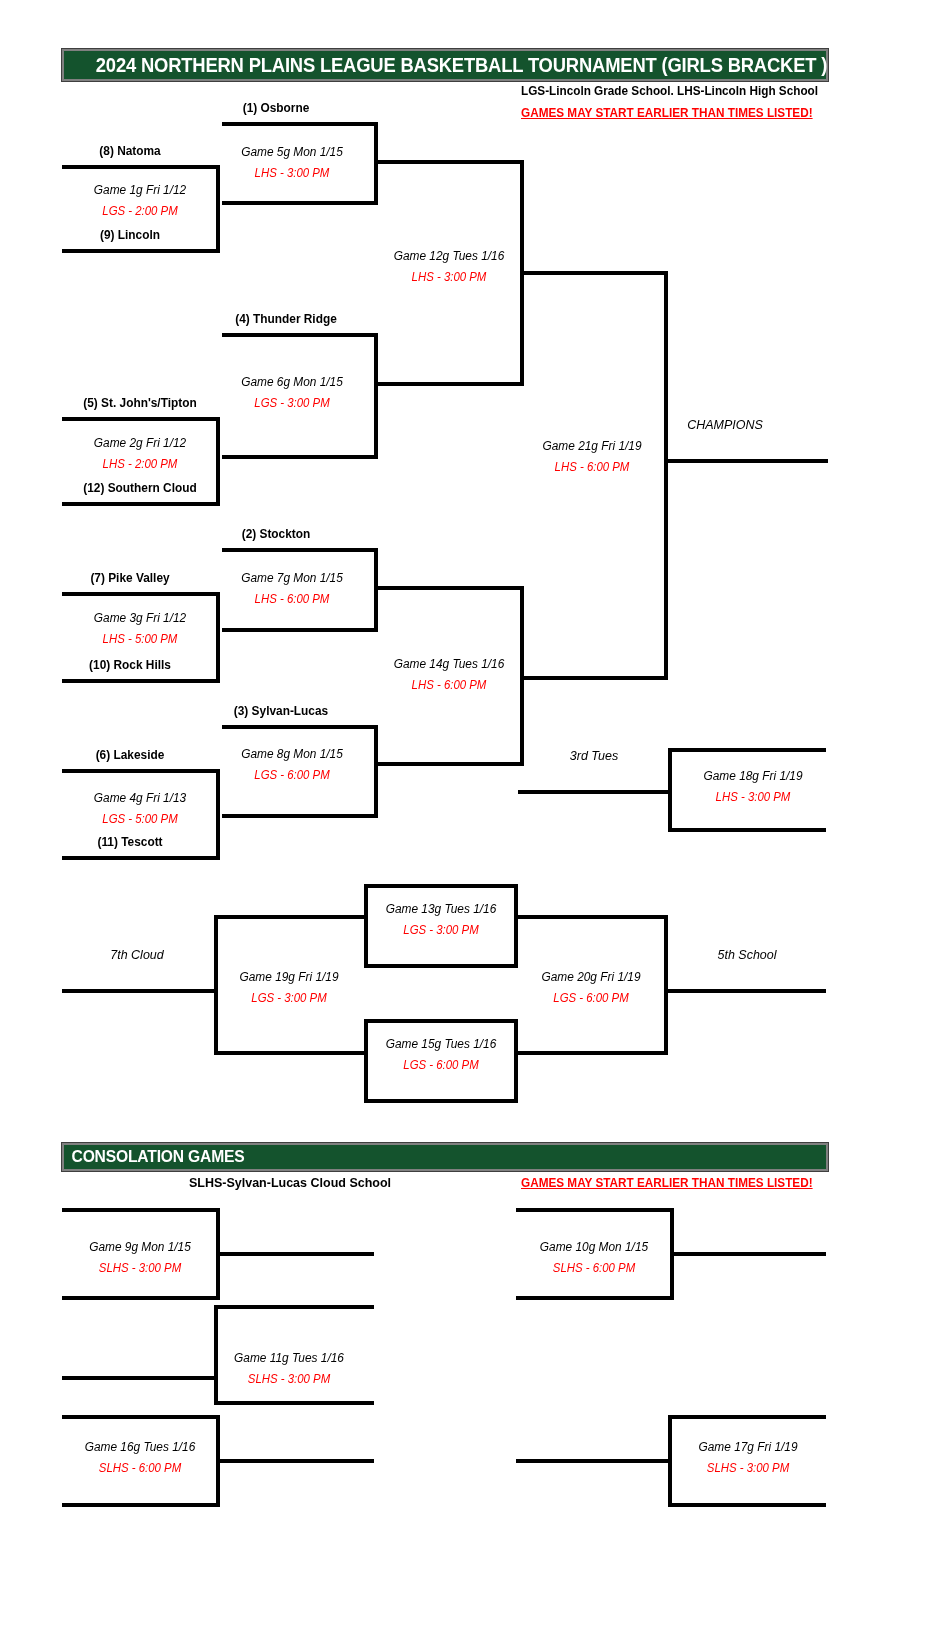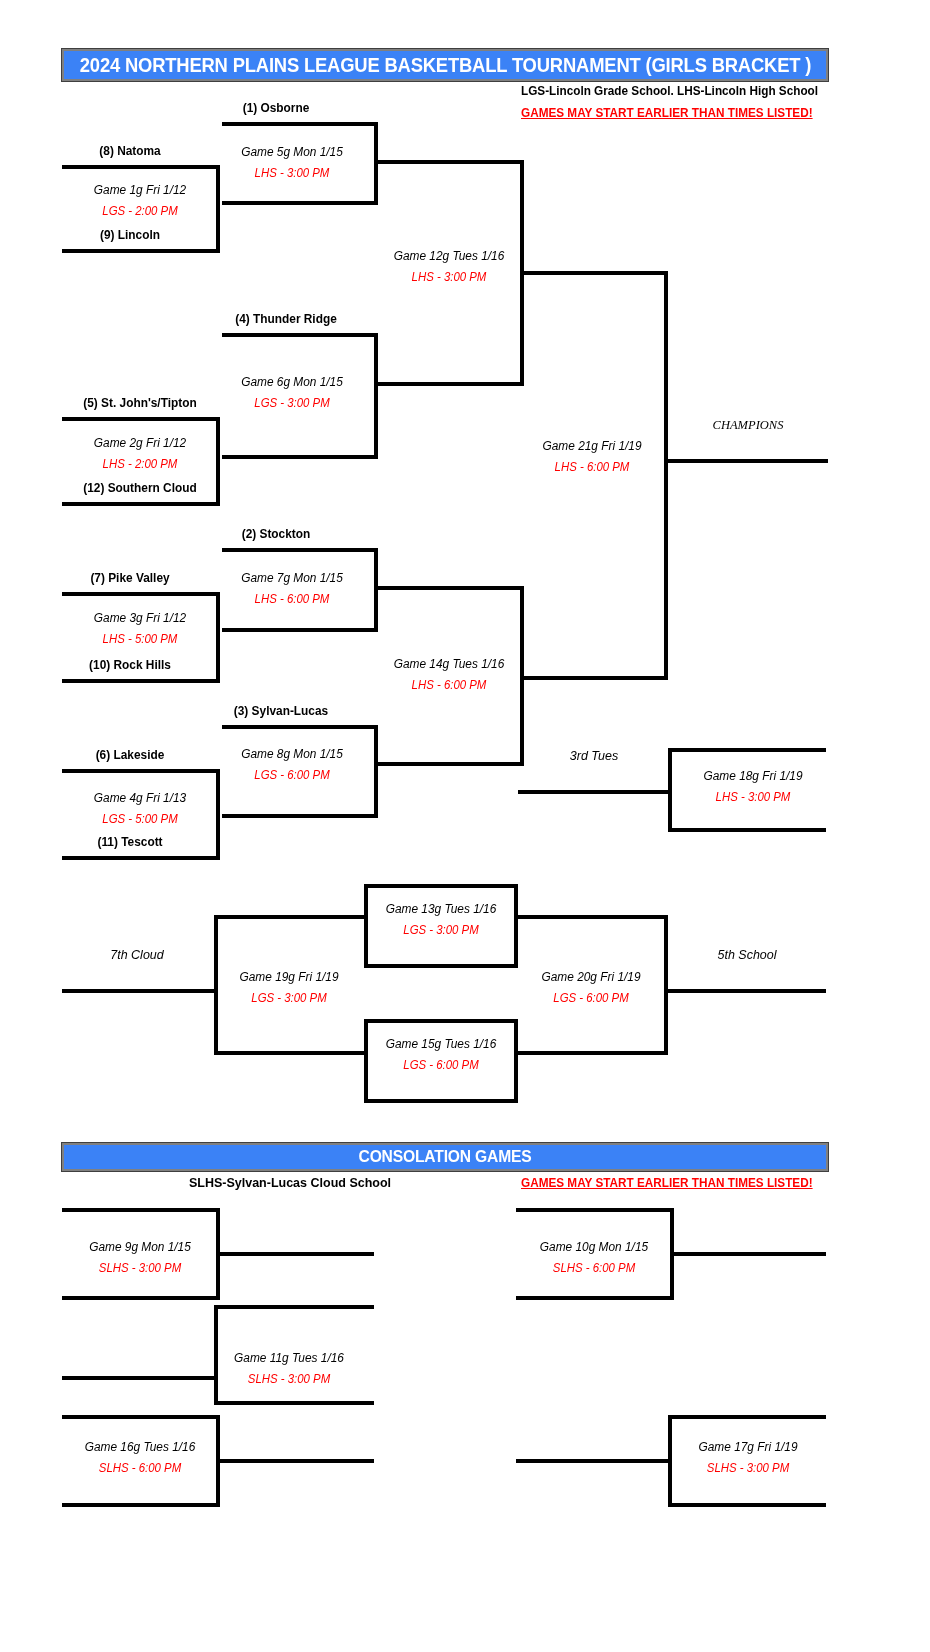--- a/index.html
+++ b/index.html
@@ -8,24 +8,24 @@
     background: #ffffff;
     font-family: "Liberation Sans", sans-serif;
     position: relative;
     overflow: hidden;
   }
   .page { position: relative; width: 930px; height: 1652px; }
 
   
   .bar {
     position: absolute;
-    background: #3b82f6;
+    background: #14532d;
     border: 2px solid #808080;
     outline: 1px solid #3f3f3f;
-    display: flex; align-items: center; justify-content: center;
+    display: flex; align-items: center; 
   }
   .bar-text {
     color: #ffffff;
     font-weight: bold;
     letter-spacing: -0.2px;
     white-space: nowrap;
     transform: scaleX(0.92);
   }
   #title-bar { left: 62px; top: 49px; width: 766px; height: 32px; }
   #title-bar .bar-text { font-size: 20px; }
@@ -189,21 +189,21 @@
 
   <div class="game" style="left:354px; top:657px; width:190px;">Game 14g Tues 1/16</div>
   <div class="time" style="left:354px; top:678px; width:190px;">LHS - 6:00 PM</div>
   <div class="vline" style="left:520px; top:586px; height:180px;"></div>
   <div class="hline" style="left:520px; top:676px; width:148px;"></div>
 
   <div class="game" style="left:506px; top:439px; width:172px;">Game 21g Fri 1/19</div>
   <div class="time" style="left:506px; top:460px; width:172px;">LHS - 6:00 PM</div>
   <div class="vline" style="left:664px; top:271px; height:408px;"></div>
   <div class="hline" style="left:664px; top:459px; width:164px;"></div>
-  <div class="place" style="left:668px; top:418px; width:160px;font-family:Liberation Serif, serif;">CHAMPIONS</div>
+  <div class="place" style="left:645px; top:418px; width:160px;">CHAMPIONS</div>
 
   <div class="place" style="left:516px; top:749px; width:156px;">3rd Tues</div>
   <div class="hline" style="left:518px; top:790px; width:154px;"></div>
   <div class="hline" style="left:668px; top:748px; width:158px;"></div>
   <div class="vline" style="left:668px; top:748px; height:84px;"></div>
   <div class="hline" style="left:668px; top:828px; width:158px;"></div>
   <div class="game" style="left:668px; top:769px; width:170px;">Game 18g Fri 1/19</div>
   <div class="time" style="left:668px; top:790px; width:170px;">LHS - 3:00 PM</div>
 
   <div class="hline" style="left:364px; top:884px; width:154px;"></div>

